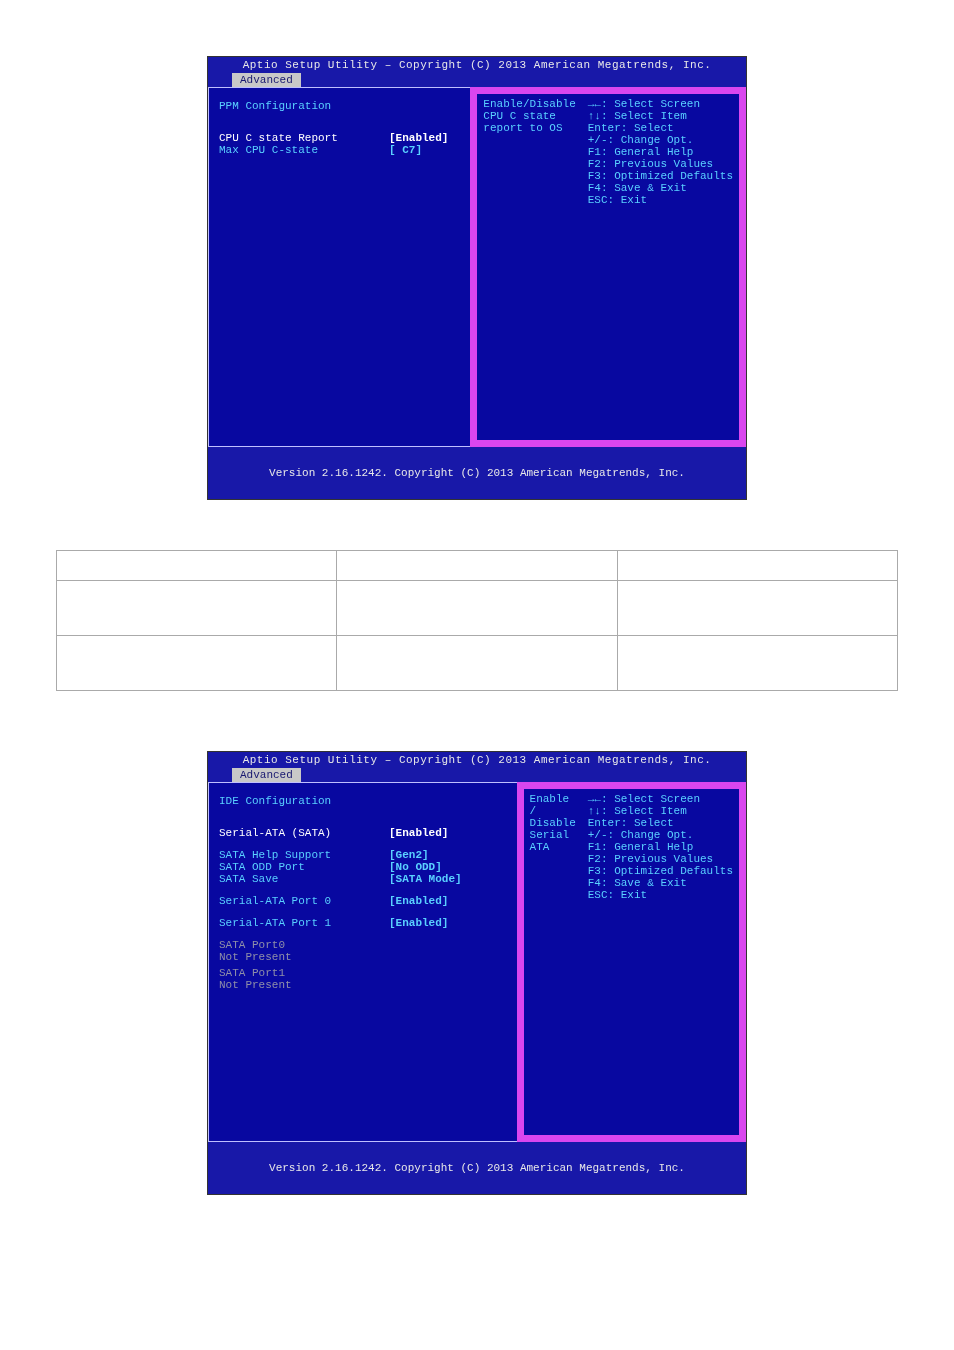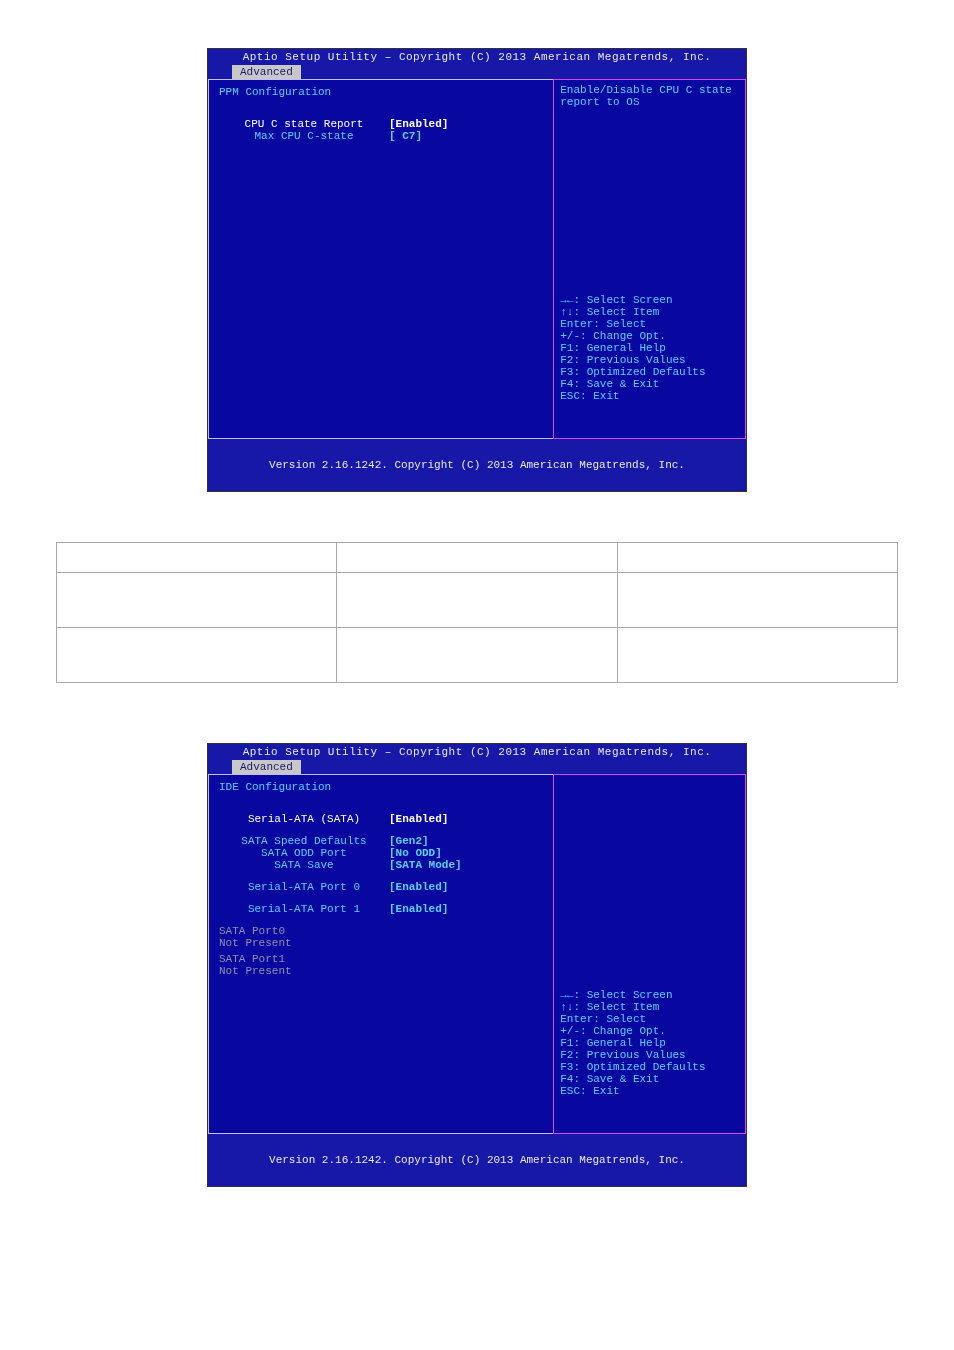--- a/index.html
+++ b/index.html
@@ -4,21 +4,21 @@
   <style>
     * { box-sizing: border-box; margin: 0; padding: 0; }
     body {
       background: #ffffff;
       font-family: 'Courier New', monospace;
       font-size: 11px;
       padding: 40px 0;
     }
     .bios-window {
       width: 540px;
-      margin: 8px auto 50px auto;
+      margin: 16px auto 50px auto;
       background: #86efac;
       border: 1px solid #333;
     }
     .bios-header {
       background: #1818a8;
       color: #e8e8e8;
       text-align: center;
       padding: 2px 0;
       letter-spacing: 0.5px;
     }
@@ -36,51 +36,48 @@
     .bios-body {
       display: flex;
       background: #0808a0;
       min-height: 360px;
       position: relative;
     }
     .bios-left {
       flex: 1.7;
       border: 1px solid #bfbfff;
       border-right: none;
-      padding: 6px 10px;
+      padding: 12px 10px;
       color: #5ad0ff;
     }
     .bios-right {
       flex: 1;
-      border: 1px solid #d946ef;
-      color: #5ad0ff;
-      display: flex;
-      flex-direction: column;
-      justify-content: flex-end;
+      border: 7px solid #d946ef;
+      color: #5ad0ff;
+      display: flex;
     }
     .help-text {
       flex: 1;
       padding: 4px 6px;
     }
     .nav-hints {
       padding: 4px 6px 36px 6px;
       border-top: 0;
     }
     .nav-hints div { white-space: pre; }
     .section-title {
       color: #5ad0ff;
       margin-bottom: 10px;
     }
     .setting-row {
       display: flex;
       color: #5ad0ff;
     }
     .setting-label {
       width: 170px;
-      text-align: center;
     }
     .setting-value {
       flex: 1;
       font-weight: bold;
     }
     .white-text { color: #ffffff; }
     .gray-text { color: #8f8fa8; }
     .bios-footer {
       background: #1818a8;
       color: #e8e8e8;
@@ -174,21 +171,21 @@
   <div class="bios-body">
     <div class="bios-left">
       <div class="section-title">IDE Configuration</div>
       <div class="spacer"></div>
       <div class="setting-row">
         <span class="setting-label white-text">Serial-ATA (SATA)</span>
         <span class="setting-value white-text">[Enabled]</span>
       </div>
       <div class="spacer"></div>
       <div class="setting-row">
-        <span class="setting-label">SATA Speed Defaults</span>
+        <span class="setting-label">SATA Help Support</span>
         <span class="setting-value">[Gen2]</span>
       </div>
       <div class="setting-row">
         <span class="setting-label">SATA ODD Port</span>
         <span class="setting-value">[No ODD]</span>
       </div>
       <div class="setting-row">
         <span class="setting-label">SATA Save</span>
         <span class="setting-value">[SATA Mode]</span>
       </div>
@@ -203,20 +200,21 @@
         <span class="setting-value">[Enabled]</span>
       </div>
       <div class="spacer"></div>
       <div class="gray-text">SATA Port0</div>
       <div class="gray-text">Not Present</div>
       <div class="small-spacer"></div>
       <div class="gray-text">SATA Port1</div>
       <div class="gray-text">Not Present</div>
     </div>
     <div class="bios-right">
+      <div class="help-text">Enable / Disable Serial ATA</div>
       <div class="nav-hints">
         <div>→←: Select Screen</div>
         <div>↑↓: Select Item</div>
         <div>Enter: Select</div>
         <div>+/-: Change Opt.</div>
         <div>F1: General Help</div>
         <div>F2: Previous Values</div>
         <div>F3: Optimized Defaults</div>
         <div>F4: Save &amp; Exit</div>
         <div>ESC: Exit</div>

